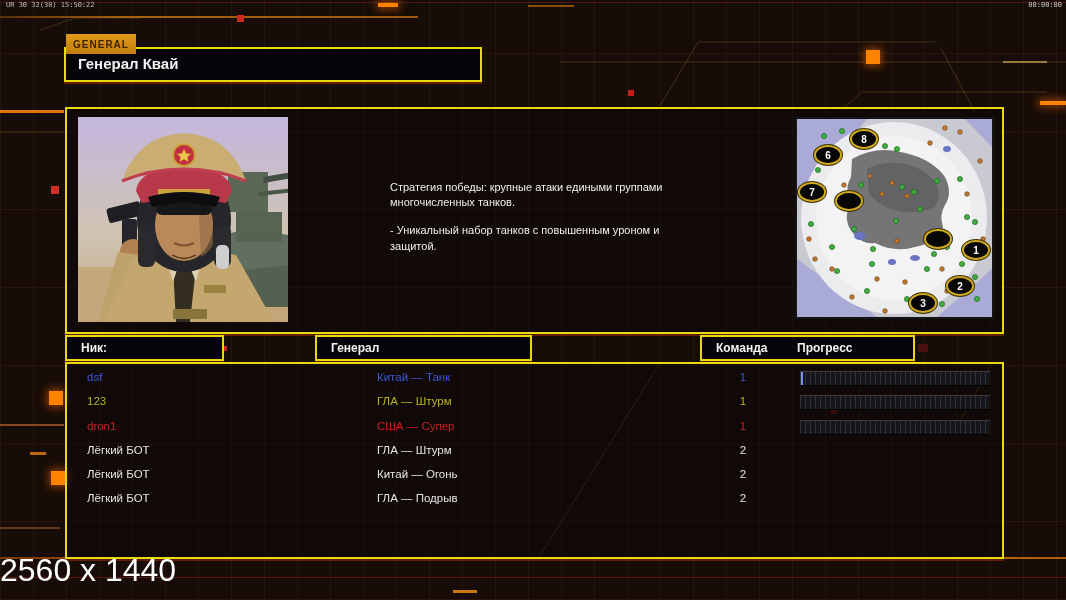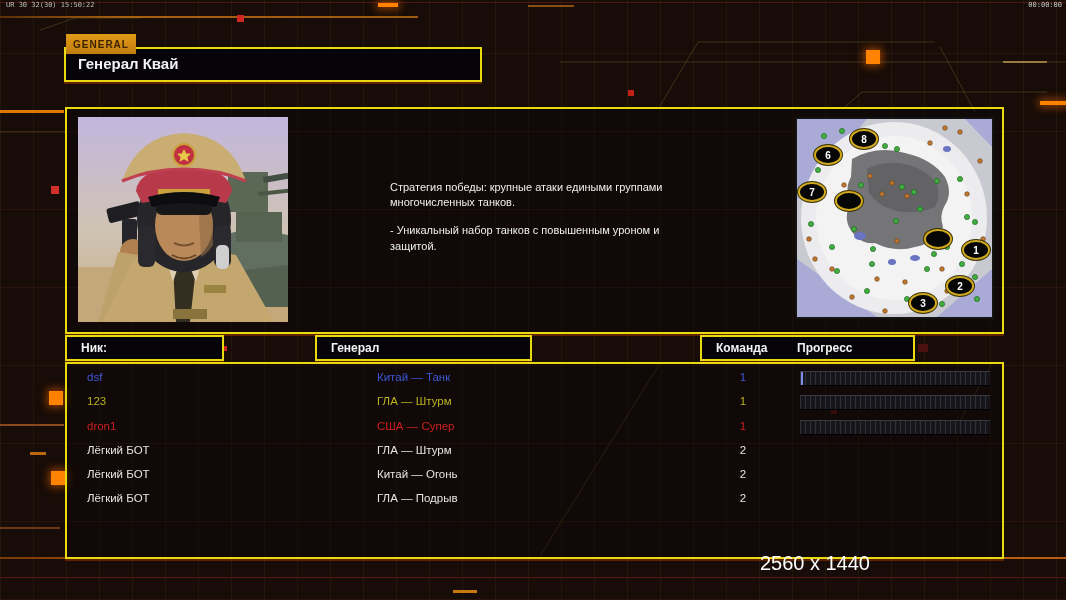--- a/index.html
+++ b/index.html
@@ -40,21 +40,21 @@
   .list-panel{left:65px;top:362px;width:935px;height:193px;}
   .prow{position:absolute;left:0;width:100%;height:24px;font-size:11.5px;}
   .prow .nick{position:absolute;left:20px;top:5px;}
   .prow .gen{position:absolute;left:274px;top:5px;margin-left:36px;}
   .prow .team{position:absolute;left:668px;top:5px;width:16px;text-align:center;}
   .pbar{position:absolute;left:733px;top:5px;width:190px;height:13px;
     background:repeating-linear-gradient(90deg,#30303a 0 1px,#15151a 1px 5px);
     border-top:1px solid #3a3a42;border-bottom:1px solid #000;}
   .pbar .tick{position:absolute;left:1px;top:0;width:2px;height:100%;background:#7d8fe8;display:none;}
   
-  .res-text{left:0;top:552px;width:870px;text-align:right;color:#fff;font-size:20px;z-index:4;}
+  .res-text{left:0;top:552px;width:870px;text-align:left;color:#fff;font-size:32px;z-index:4;}
   svg text{font-family:"Liberation Sans",sans-serif;}
 </style>
 </head>
 <body>
 
 <svg class="abs deco" width="1066" height="600" style="left:0;top:0;">
   <g stroke="rgba(165,150,60,0.28)" stroke-width="1" fill="none">
     <polyline points="660,106 698,42 935,42"></polyline>
     <polyline points="845,107 862,92 1047,92"></polyline>
     <polyline points="40,30 75,18 140,18"></polyline>

